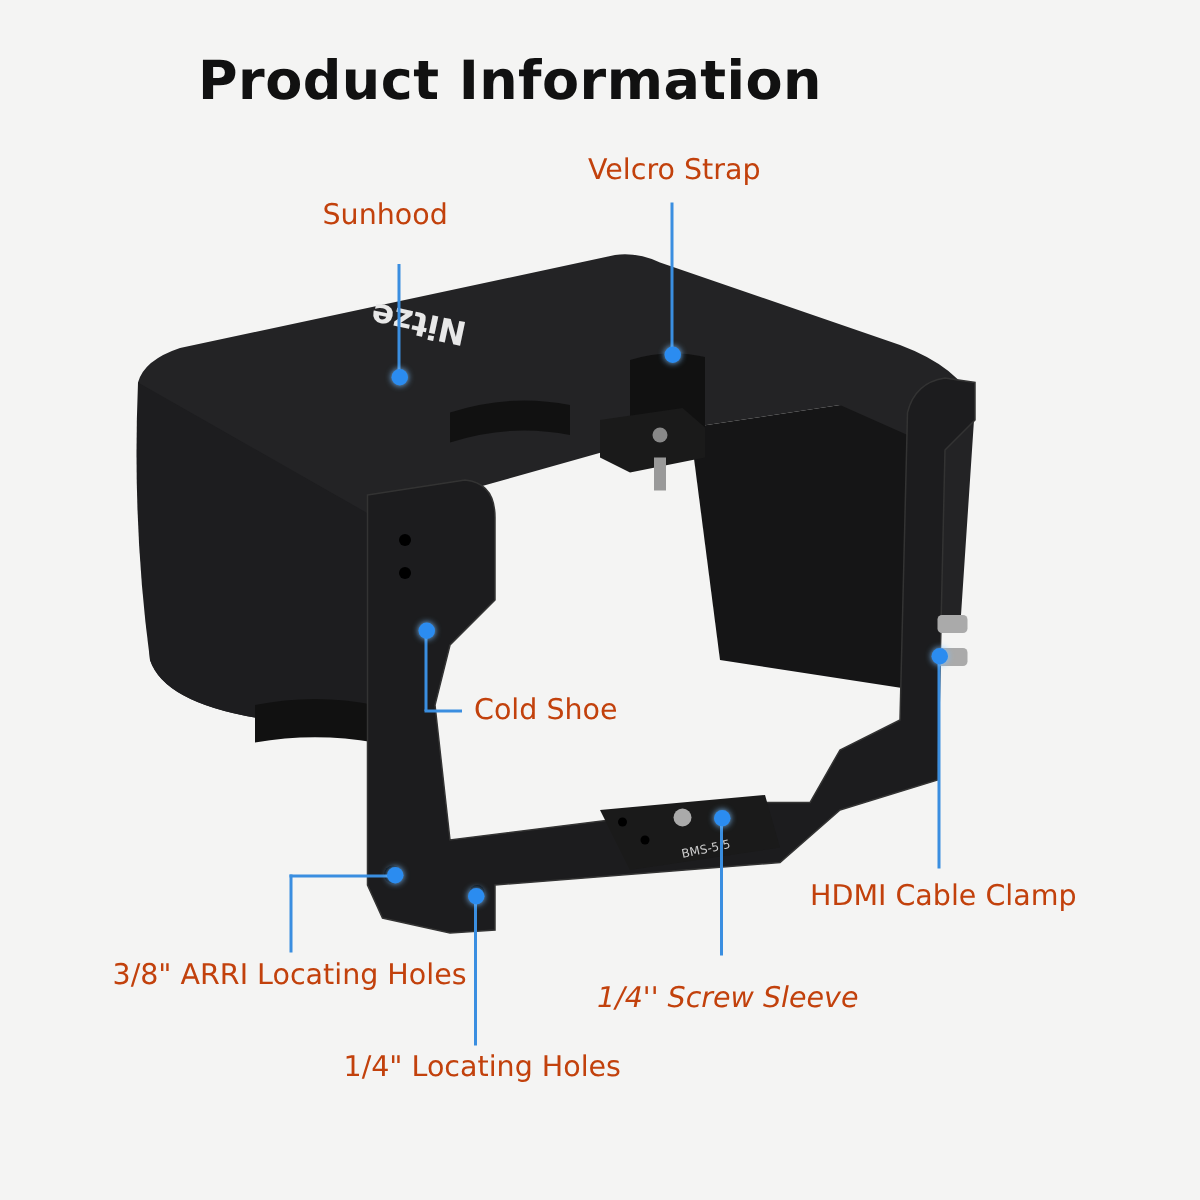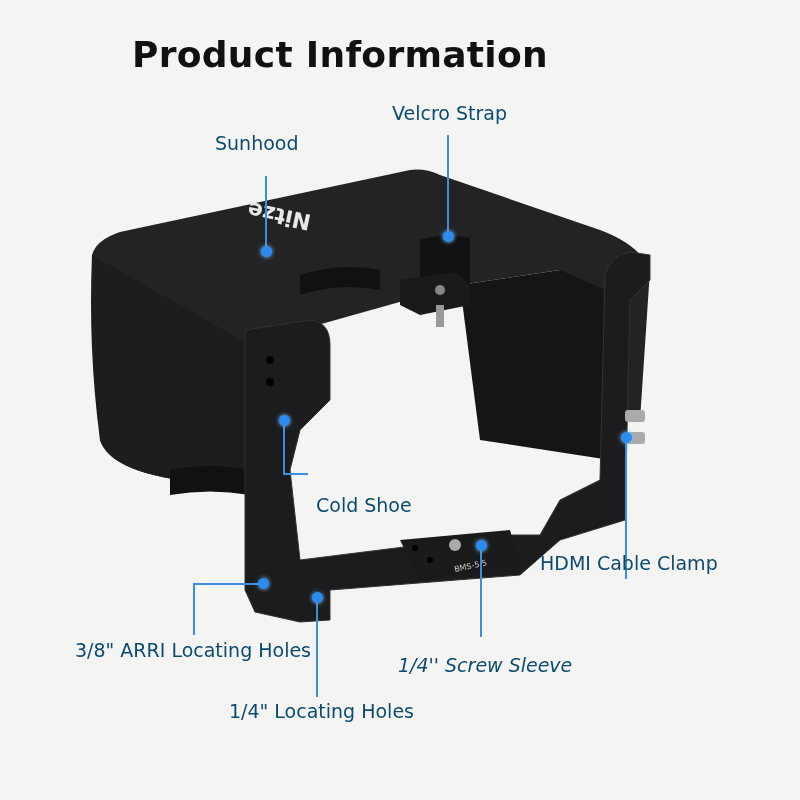--- a/index.html
+++ b/index.html
@@ -1,18 +1,18 @@
 <!DOCTYPE html>
 <html><head>
 <meta charset="utf-8">
 <style>
   html, body { margin:0; padding:0; }
   body { width:800px; height:800px; background:#f4f4f3; position:relative; overflow:hidden; font-family:"DejaVu Sans", sans-serif; }
   .title { position:absolute; top:34px; left:0; width:680px; text-align:center; font-size:36px; font-weight:bold; color:#111; letter-spacing:0.3px; }
-  .label { position:absolute; font-size:19px; color:#0c4a6e; white-space:nowrap; font-family:"DejaVu Sans", sans-serif; }
+  .label { position:absolute; font-size:19px; color:#c2410c; white-space:nowrap; font-family:"DejaVu Sans", sans-serif; }
   .line { position:absolute; background:#3a8ee0; }
   .dot { position:absolute; width:11px; height:11px; border-radius:50%; background:#2b8cf0; box-shadow:0 0 4px #7cc0ff; }
   svg.product { position:absolute; left:0; top:0; }
 </style>
 </head>
 <body>
 
 <div class="title">Product Information</div>
 
 <svg class="product" width="800" height="800" viewBox="0 0 800 800">
@@ -67,17 +67,17 @@
 <div class="dot" style="left:258px;top:578px;"></div>
 
 <div class="line" style="left:480px;top:547px;width:2px;height:90px;"></div>
 <div class="dot" style="left:476px;top:540px;"></div>
 
 <div class="line" style="left:316px;top:597px;width:2px;height:100px;"></div>
 <div class="dot" style="left:312px;top:592px;"></div>
 
 <div class="label" style="left:215px;top:132px;">Sunhood</div>
 <div class="label" style="left:392px;top:102px;">Velcro Strap</div>
-<div class="label" style="left:316px;top:462px;margin-top:32px;">Cold Shoe</div>
-<div class="label" style="left:540px;top:552px;">HDMI Cable Clamp</div>
+<div class="label" style="left:316px;top:462px;">Cold Shoe</div>
+<div class="label" style="left:540px;top:586px;">HDMI Cable Clamp</div>
 <div class="label" style="left:75px;top:639px;">3/8" ARRI Locating Holes</div>
 <div class="label" style="left:398px;top:654px;font-style:italic;">1/4'' Screw Sleeve</div>
 <div class="label" style="left:229px;top:700px;">1/4" Locating Holes</div>
 
 </body></html>

